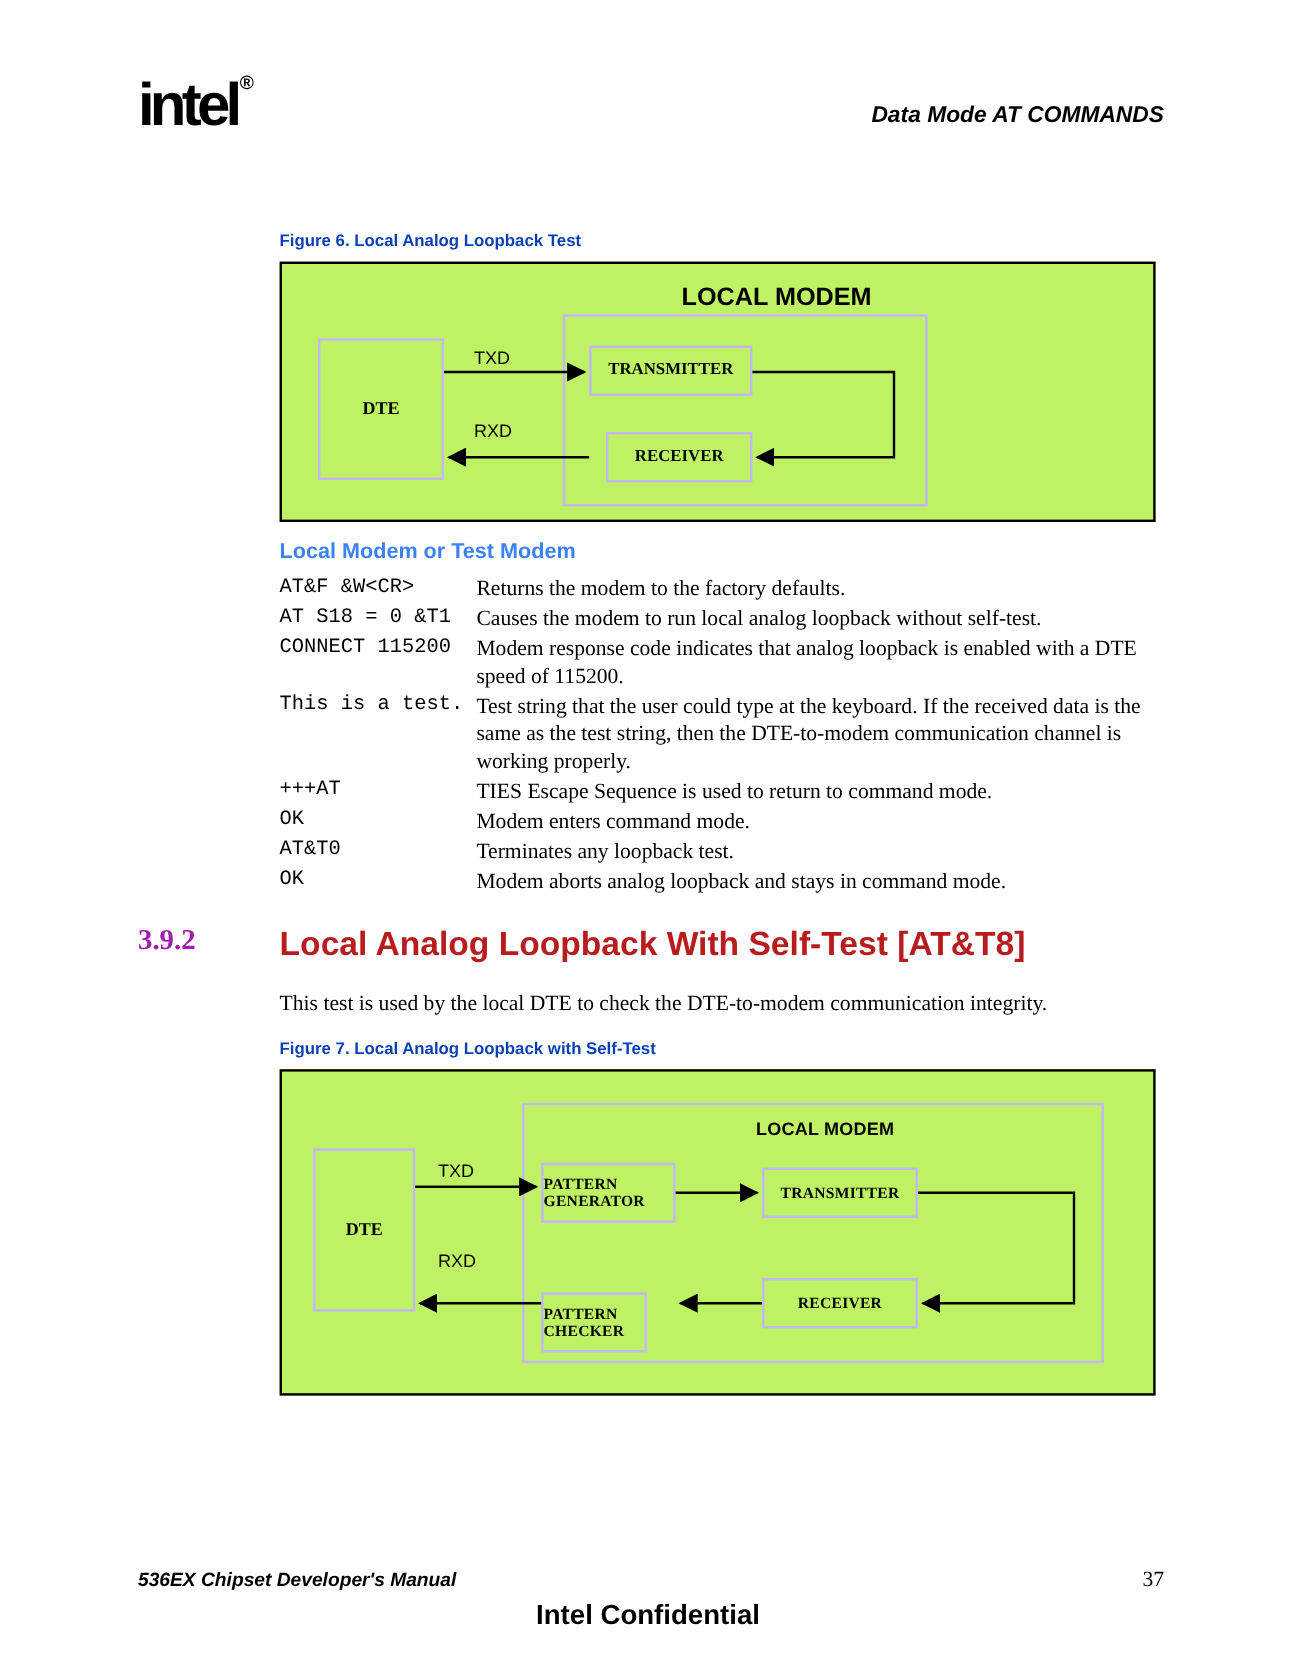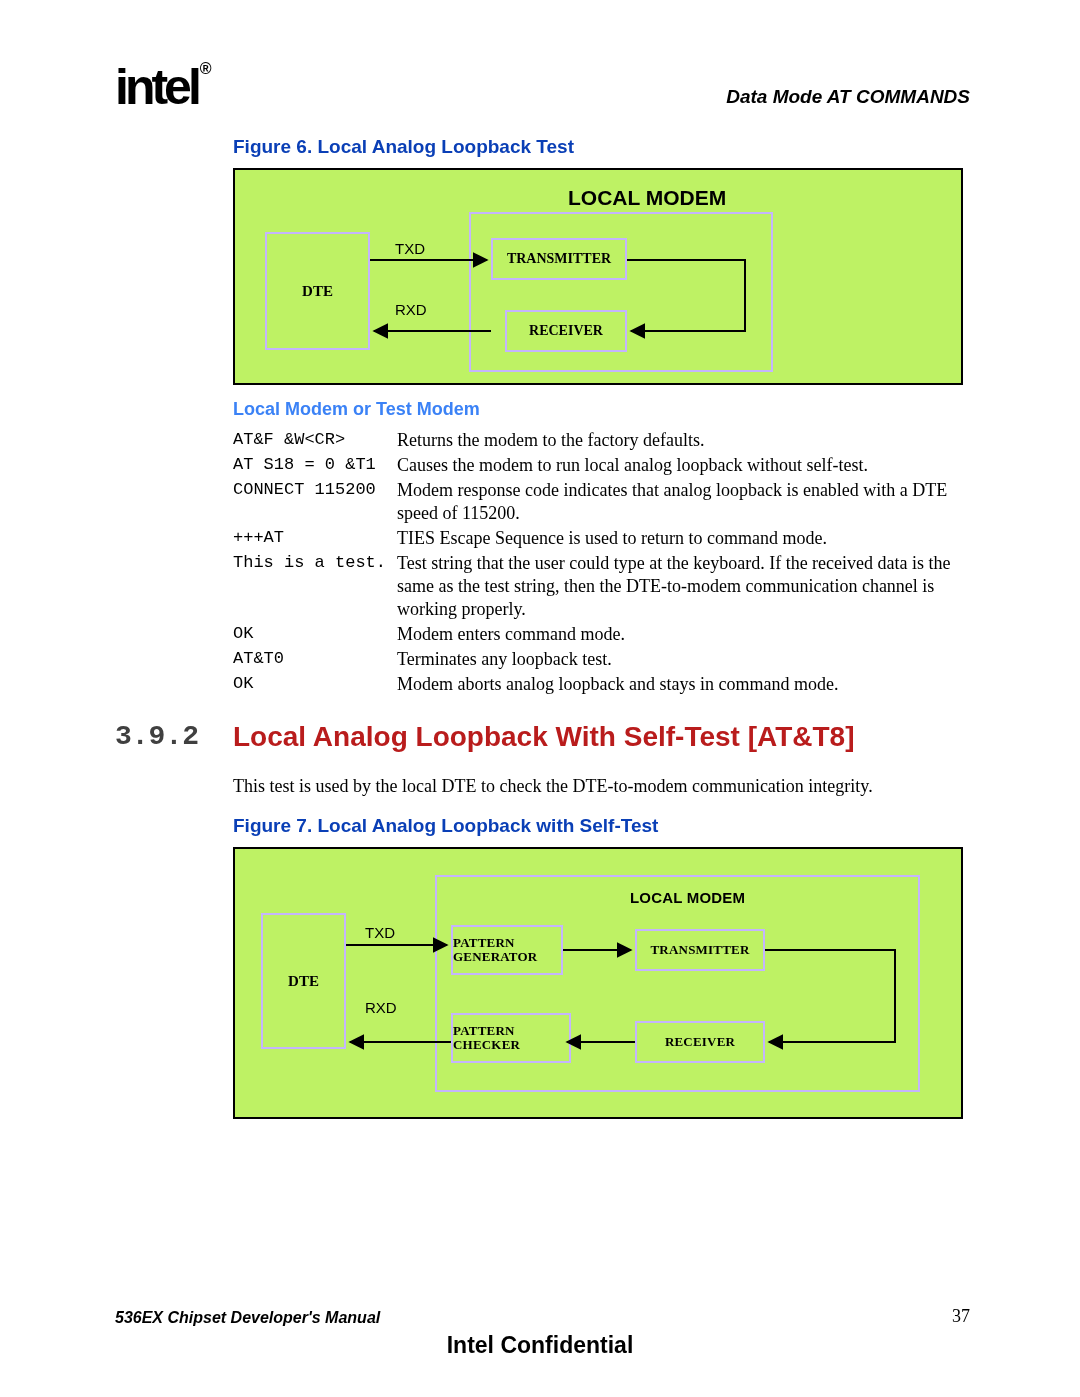--- a/index.html
+++ b/index.html
@@ -10,21 +10,21 @@
     color: #000;
     width: 1080px;
     height: 1397px;
     position: relative;
     box-sizing: border-box;
   }
   .page {
     position: relative;
     width: 100%;
     height: 100%;
-    padding: 30px 110px 0 115px;
+    padding: 86px 110px 0 115px;
     box-sizing: border-box;
   }
   .logo {
     position: absolute;
     left: 115px;
     top: 58px;
     font-family: Arial, Helvetica, sans-serif;
     font-weight: 900;
     font-size: 50px;
     letter-spacing: -4px;
@@ -46,21 +46,21 @@
     font-size: 19px;
   }
   .content {
     margin-left: 118px;
     padding-top: 100px;
   }
   .caption {
     font-family: Arial, Helvetica, sans-serif;
     font-weight: bold;
     color: #0a3fb6;
-    font-size: 19px;
+    font-size: 14px;
     margin-bottom: 10px;
     margin-top: 6px;
   }
   .figure-box {
     border: 2px solid #000;
     position: relative;
     background: #bef264;
     box-sizing: border-box;
   }
   .fig6 {
@@ -124,24 +124,24 @@
   }
   .section {
     position: relative;
     margin-top: 24px;
     margin-bottom: 16px;
   }
   .sec-num {
     position: absolute;
     left: -118px;
     top: 0;
-    font-family: Liberation Mono, monospace;
-    font-weight: bold;
-    color: #404040;
-    font-size: 28px;
+    font-family: Liberation Serif, serif;
+    font-weight: bold;
+    color: #a21caf;
+    font-size: 24px;
   }
   .sec-title {
     font-family: Arial, Helvetica, sans-serif;
     font-weight: bold;
     color: #b91c1c;
     font-size: 28px;
   }
   .para {
     font-size: 18px;
     margin-top: 23px;
@@ -224,26 +224,26 @@
           </tr>
       <tr>
             <td class="code">AT S18 = 0 &amp;T1</td>
             <td>Causes the modem to run local analog loopback without self-test.</td>
           </tr>
       <tr>
             <td class="code">CONNECT 115200</td>
             <td>Modem response code indicates that analog loopback is enabled with a DTE speed of 115200.</td>
           </tr>
       <tr>
+            <td class="code">This is a test.</td>
+            <td>Test string that the user could type at the keyboard. If the received data is the same as the test string, then the DTE-to-modem communication channel is working properly.</td>
+          </tr>
+      <tr>
             <td class="code">+++AT</td>
             <td>TIES Escape Sequence is used to return to command mode.</td>
-          </tr>
-      <tr>
-            <td class="code">This is a test.</td>
-            <td>Test string that the user could type at the keyboard. If the received data is the same as the test string, then the DTE-to-modem communication channel is working properly.</td>
           </tr>
       <tr>
             <td class="code">OK</td>
             <td>Modem enters command mode.</td>
           </tr>
       <tr>
             <td class="code">AT&amp;T0</td>
             <td>Terminates any loopback test.</td>
           </tr>
       <tr>
@@ -267,21 +267,21 @@
       <div class="modem-title small" style="left:395px; top:40px; font-size:15px;">LOCAL MODEM</div>
 
       <div class="box" style="left:26px; top:64px; width:85px; height:136px; font-size:15px;">DTE</div>
 
       <div class="label" style="left:130px; top:75px;">TXD</div>
       <div class="label" style="left:130px; top:150px;">RXD</div>
 
       <div class="box small" style="left:216px; top:76px; width:112px; height:50px; font-size:13px; line-height:1.1;">
         <span>PATTERN GENERATOR</span>
       </div>
-      <div class="box small" style="left:216px; top:164px; width:120px; height:50px; font-size:13px; line-height:1.1;">
+      <div class="box small" style="left:216px; top:184px; width:88px; height:50px; font-size:13px; line-height:1.1;">
         <span>PATTERN CHECKER</span>
       </div>
 
       <div class="box small" style="left:400px; top:80px; width:130px; height:42px; font-size:13px;">TRANSMITTER</div>
       <div class="box small" style="left:400px; top:172px; width:130px; height:42px; font-size:13px;">RECEIVER</div>
 
       <svg class="arrows" width="730" height="272">
         <defs>
           <marker id="ah7" viewBox="0 0 10 10" refX="9" refY="5" markerWidth="8" markerHeight="8" orient="auto">
             <path d="M 0 0 L 10 5 L 0 10 z" fill="#000"></path>

